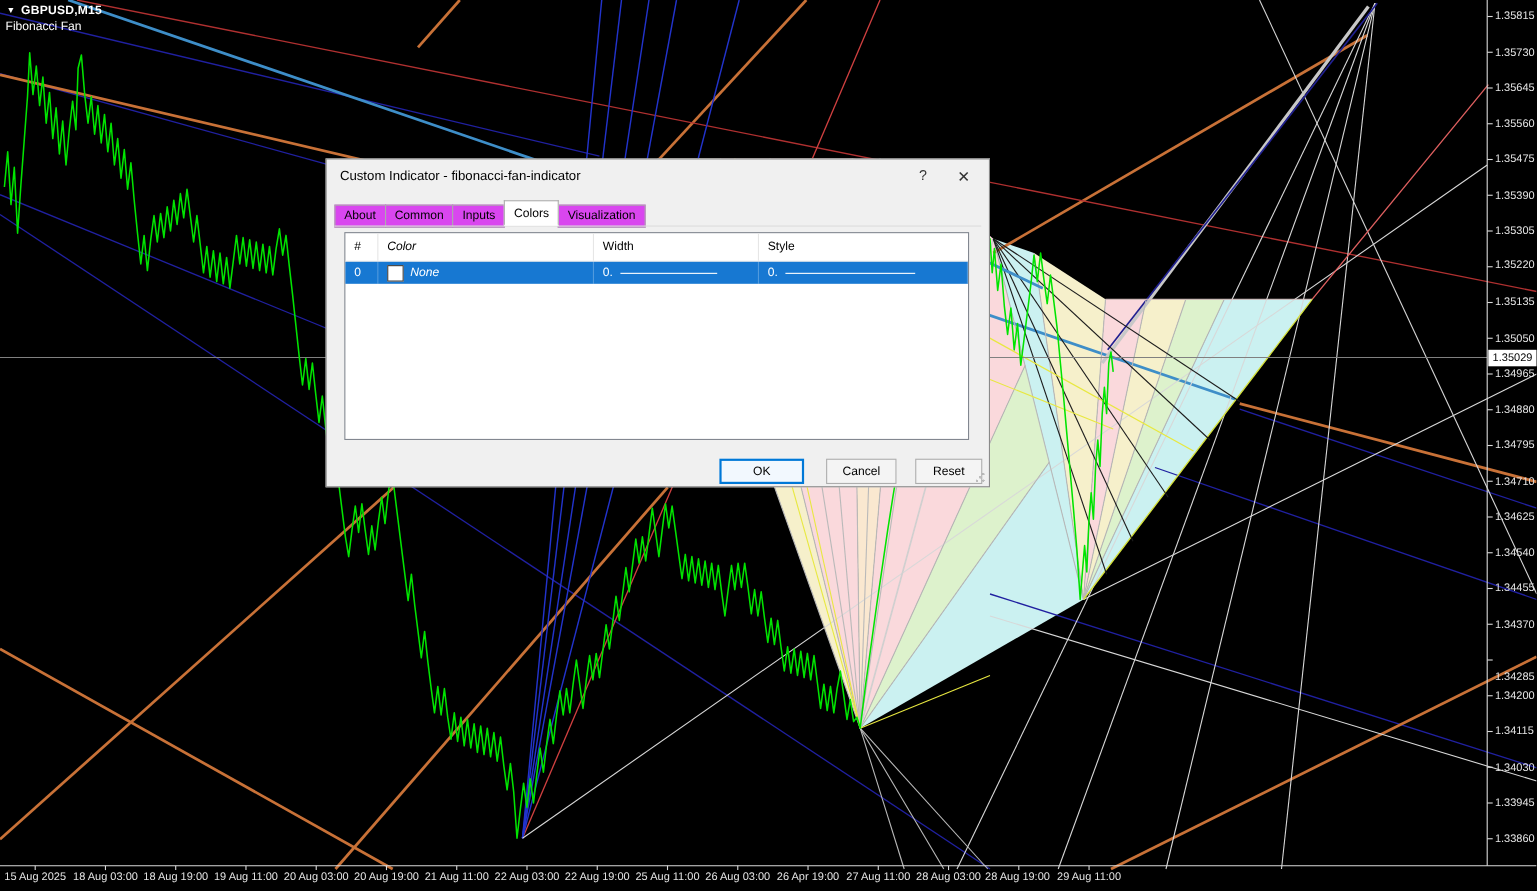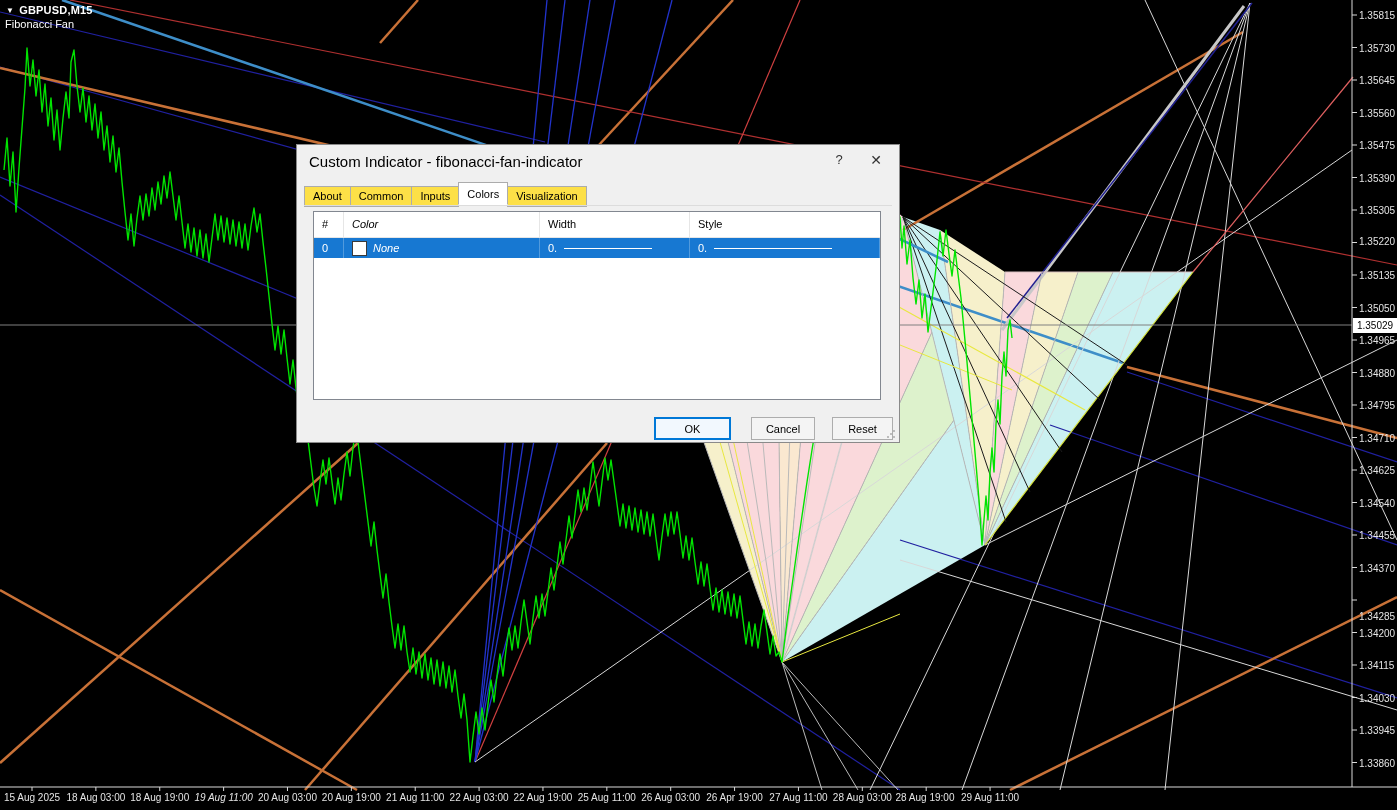--- a/index.html
+++ b/index.html
@@ -10,27 +10,27 @@
   .symbol-row .arrow{font-size:8px;margin-right:5px;vertical-align:1px;}
   .indicator-row{position:absolute;left:5px;top:18px;color:#fff;font-size:11px;}
   .plabel{position:absolute;left:1359px;color:#E4E4E4;font-size:10px;transform:translateY(-50%);white-space:nowrap;}
   .tlabel{position:absolute;top:792px;color:#E4E4E4;font-size:10px;transform:translateX(-50%);white-space:nowrap;}
   #price-badge{position:absolute;left:1353px;top:318px;width:44px;height:15px;background:#fff;color:#000;
     font-size:10px;line-height:15px;text-align:center;}
   
   .dialog{position:absolute;left:296px;top:144px;width:602px;height:297px;background:#F0F0F0;
     border:1px solid #8A8A8A;font-size:11px;color:#000;}
   .titlebar{position:relative;height:29px;}
-  .titlebar .title{position:absolute;left:12px;top:8px;font-size:15px;}
+  .titlebar .title{position:absolute;left:12px;top:8px;font-size:12px;}
   .cap-btn{position:absolute;top:5px;width:30px;height:20px;text-align:center;line-height:20px;
     font-size:13px;color:#333;cursor:default;}
   .cap-help{right:45px;}
   .cap-close{right:8px;font-size:14px;}
   .tabbar{position:absolute;left:7px;top:37px;height:21px;}
-  .tab{display:inline-block;padding:3px 8px 3px 8px;border:1px solid #ACACAC;background:#fde047;
+  .tab{display:inline-block;padding:3px 8px 3px 8px;border:1px solid #ACACAC;background:#d946ef;
     margin-right:-1px;position:relative;top:2px;height:13px;}
   .tab.active{background:#fff;border-bottom:1px solid #fff;top:0;padding-top:5px;z-index:2;}
   .pane-line{position:absolute;left:7px;top:60px;width:588px;border-top:1px solid #DCDCDC;}
   .ctable{position:absolute;left:16px;top:66px;width:566px;height:187px;background:#fff;border:1px solid #828790;}
   .thead{display:flex;height:25px;border-bottom:1px solid #E6E6E6;}
   .th{font-size:11px;color:#000;line-height:25px;padding-left:8px;box-sizing:border-box;border-right:1px solid #E6E6E6;}
   .c0{width:30px;} .c1{width:196px;font-style:italic;} .c2{width:150px;} .c3{flex:1;border-right:none;}
   .trow{display:flex;height:20px;background:#1778D2;color:#fff;align-items:center;}
   .td{box-sizing:border-box;padding-left:8px;display:flex;align-items:center;height:20px;border-right:1px solid rgba(255,255,255,.25);}
   .swatch{display:inline-block;width:13px;height:13px;background:#fff;border:1px solid #3a3a3a;margin-right:6px;flex:0 0 auto;}
@@ -209,21 +209,21 @@
       <span class="plabel" style="top: 665px;">1.34115</span>
       <span class="plabel" style="top: 697.5px;">1.34030</span>
       <span class="plabel" style="top: 730px;">1.33945</span>
       <span class="plabel" style="top: 762.5px;">1.33860</span>
     </div>
   <div id="price-badge">1.35029</div>
   <div id="time-axis">
       <span class="tlabel" style="left: 32px;">15 Aug 2025</span>
       <span class="tlabel" style="left: 95.87px;">18 Aug 03:00</span>
       <span class="tlabel" style="left: 159.74px;">18 Aug 19:00</span>
-      <span class="tlabel" style="left: 223.61px; font-style: italic;">19 Aug 11:00</span>
+      <span class="tlabel" style="left: 223.61px;">19 Aug 11:00</span>
       <span class="tlabel" style="left: 287.48px;">20 Aug 03:00</span>
       <span class="tlabel" style="left: 351.35px;">20 Aug 19:00</span>
       <span class="tlabel" style="left: 415.22px;">21 Aug 11:00</span>
       <span class="tlabel" style="left: 479.09px;">22 Aug 03:00</span>
       <span class="tlabel" style="left: 542.96px;">22 Aug 19:00</span>
       <span class="tlabel" style="left: 606.83px;">25 Aug 11:00</span>
       <span class="tlabel" style="left: 670.7px;">26 Aug 03:00</span>
       <span class="tlabel" style="left: 734.57px;">26 Apr 19:00</span>
       <span class="tlabel" style="left: 798.44px;">27 Aug 11:00</span>
       <span class="tlabel" style="left: 862.31px;">28 Aug 03:00</span>

